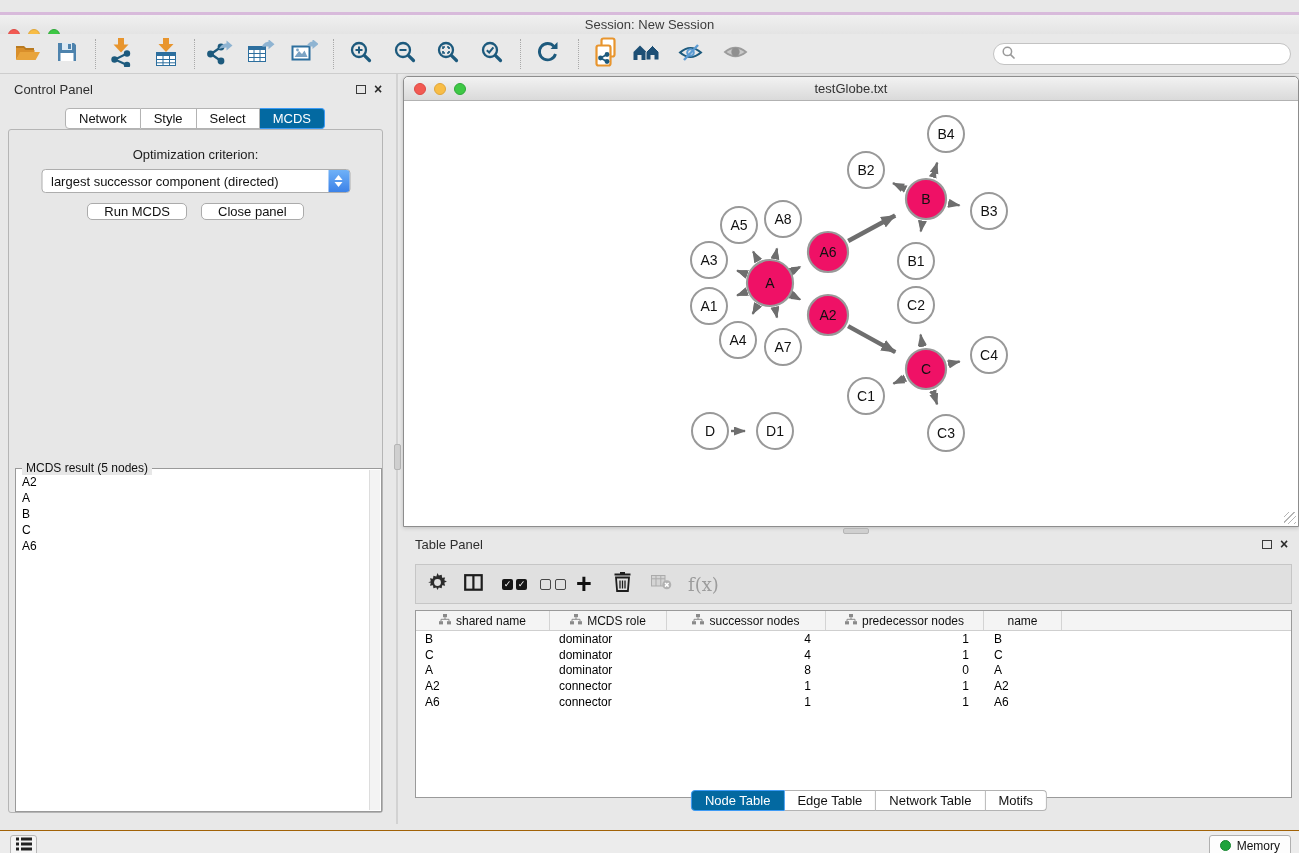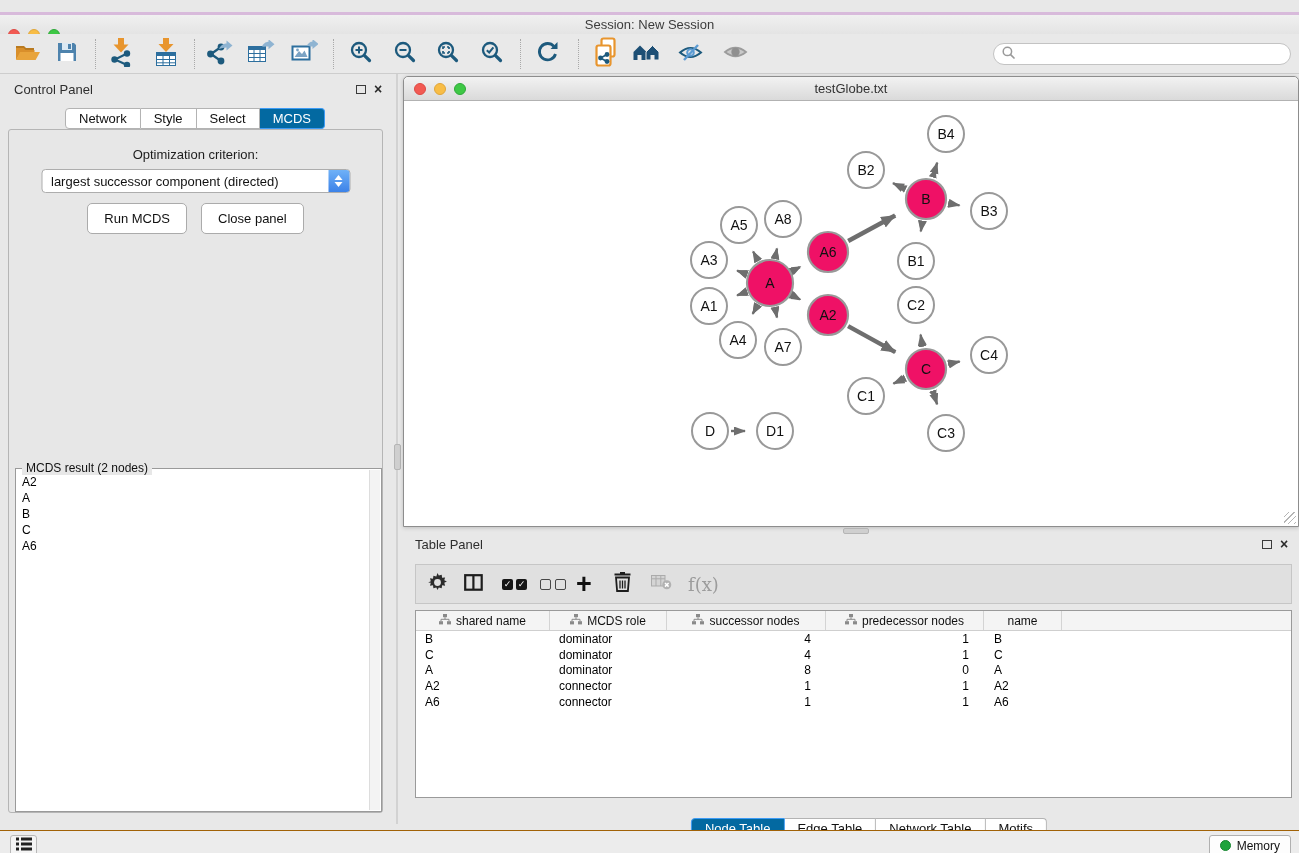--- a/index.html
+++ b/index.html
@@ -37,21 +37,21 @@
   .seg-btn.sel { background:#0369a1; border-color:#3d9bf5; color:#fff; }
   .cp-tabs { position:absolute; top:34px; left:50%; transform:translateX(-50%); }
   .cp-body { position:absolute; left:8px; top:55px; width:375px; height:684px; border:1px solid #b5b5b5; border-radius:3px; background:#e7e7e7; }
   .opt-label { position:absolute; top:17px; width:100%; text-align:center; font-size:13px; color:#1d1d1d; }
   .dropdown { position:absolute; top:39px; left:50%; transform:translateX(-50%); width:309px; height:24px; background:#fff; border:1px solid #adadad; border-radius:4px; display:flex; align-items:center; }
   .dd-value { flex:1; font-size:13px; padding-left:9px; color:#111; white-space:nowrap; overflow:hidden; }
   .dd-stepper { width:21px; height:22px; border-radius:0 3px 3px 0; background:linear-gradient(#6fb1f7,#3c82e8); display:flex; flex-direction:column; align-items:center; justify-content:center; gap:2px; }
   .tri-up { width:0; height:0; border-left:4px solid transparent; border-right:4px solid transparent; border-bottom:5px solid #fff; }
   .tri-dn { width:0; height:0; border-left:4px solid transparent; border-right:4px solid transparent; border-top:5px solid #fff; }
   .btn-row { position:absolute; top:73px; width:100%; display:flex; justify-content:center; gap:14px; }
-  .pbtn { height:31px; padding:0 16px; background:#fff; border:1px solid #ababab; border-radius:5px; font-size:13px; display:flex; align-items:center; color:#111; }
+  .pbtn { height:17px; padding:0 16px; background:#fff; border:1px solid #ababab; border-radius:5px; font-size:13px; display:flex; align-items:center; color:#111; }
   .groupbox { position:absolute; left:6px; top:338px; width:367px; height:344px; border:1px solid #9a9a9a; background:#fff; }
   .gb-legend { position:absolute; left:6px; top:-8px; background:#e7e7e7; padding:0 4px; font-size:12px; color:#111; }
   .mcds-list { position:absolute; left:2px; top:5px; right:14px; bottom:2px; overflow:hidden; }
   .mcds-item { font-size:12px; line-height:16px; padding-left:4px; color:#000; }
   .gb-scroll { position:absolute; right:1px; top:1px; bottom:1px; width:11px; background:#f3f3f3; border-left:1px solid #ddd; }
 
   
   .v-split { left:396px; top:62px; width:2px; height:750px; background:#d2d2d2; }
   .v-handle { left:394px; top:432px; width:7px; height:26px; background:#cfcfcf; border:1px solid #b5b5b5; border-radius:2px; }
 
@@ -77,21 +77,21 @@
   .tbl { position:absolute; left:12px; top:76px; width:877px; height:188px; background:#fff; border:1px solid #9a9a9a; }
   .thead { display:flex; height:20px; background:#f4f4f4; border-bottom:1px solid #cfcfcf; }
   .th { display:flex; align-items:center; justify-content:center; gap:5px; font-size:12px; color:#111; border-right:1px solid #d4d4d4; }
   .tr { display:flex; height:15.7px; }
   .td { display:flex; align-items:center; font-size:12px; color:#000; }
   .c0 { width:134px; } .c1 { width:117px; } .c2 { width:159px; } .c3 { width:158px; } .c4 { width:78px; }
   .fillc { flex:1; border-right:none !important; }
   .tr .c0, .tr .c1 { padding-left:9px; }
   .tr .c4 { padding-left:10px; }
   .tr .c2, .tr .c3 { justify-content:flex-end; padding-right:15px; }
-  .tp-tabs { position:absolute; top:284px; left:50%; transform:translateX(-50%);padding-left:36px; }
+  .tp-tabs { position:absolute; top:256px; left:50%; transform:translateX(-50%);padding-left:36px; }
 
   
   .statusbar { left:0; top:818px; width:1299px; height:27px; background:#ececec; border-top:1px solid #a16207; }
   .sb-left-btn { position:absolute; left:10px; top:4px; width:27px; height:21px; background:#f4f4f4; border:1px solid #b8b8b8; border-radius:3px; display:flex; align-items:center; justify-content:center; }
   .memory-btn { position:absolute; right:8px; top:4px; height:21px; padding:0 10px; background:#fdfdfd; border:1px solid #b0b0b0; border-radius:3px; display:flex; align-items:center; gap:6px; font-size:12px; color:#111; }
   .mem-dot { width:11px; height:11px; border-radius:50%; background:#1ea33c; border:1px solid #15862f; }
   .bottom-strip { left:0; top:845px; width:1299px; height:8px;
       background:repeating-linear-gradient(90deg,#232c38 0 37px,#2e3a49 37px 61px,#1c2430 61px 104px,#313d4e 104px 139px); }
 </style>
 </head>
@@ -272,21 +272,21 @@
       <span class="dd-stepper">
           <span class="tri-up"></span>
           <span class="tri-dn"></span>
         </span>
     </div>
     <div class="btn-row">
       <div class="pbtn">Run MCDS</div>
       <div class="pbtn">Close panel</div>
     </div>
     <div class="groupbox">
-      <span class="gb-legend">MCDS result (2 nodes)</span>
+      <span class="gb-legend">MCDS result (5 nodes)</span>
       <div class="mcds-list" id="mcds-list">
           <div class="mcds-item">A2</div>
           <div class="mcds-item">A</div>
           <div class="mcds-item">B</div>
           <div class="mcds-item">C</div>
           <div class="mcds-item">A6</div>
         </div>
       <div class="gb-scroll"></div>
     </div>
   </div>

